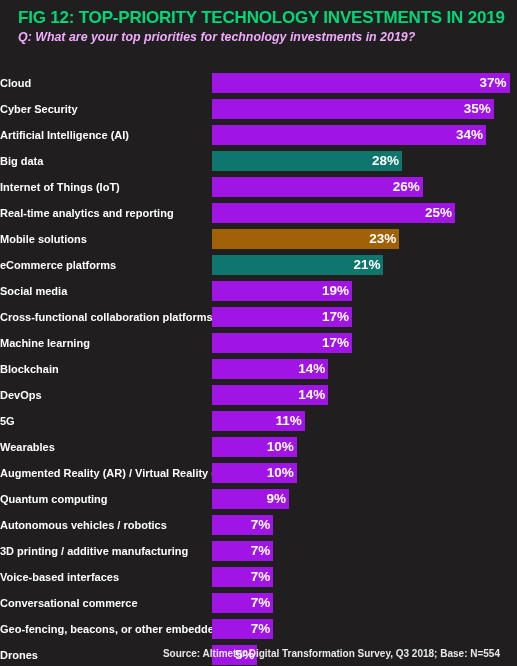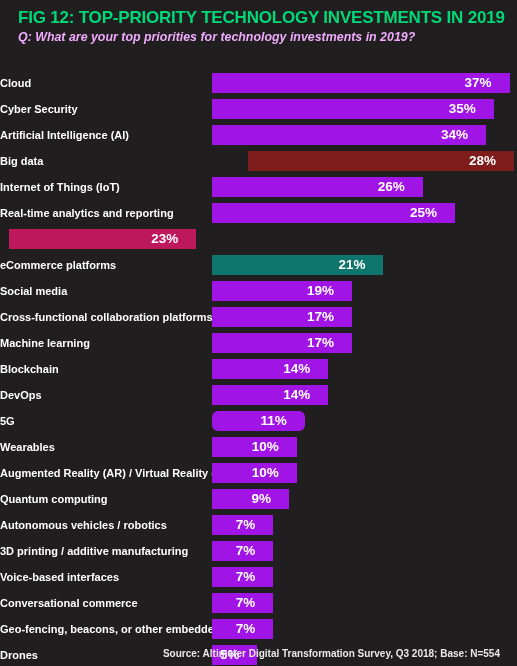--- a/index.html
+++ b/index.html
@@ -79,21 +79,21 @@
     background: #a114e6;
     display: flex;
     align-items: center;
     justify-content: flex-end;
     box-sizing: border-box;
   }
   .bar-value {
     color: #ffffff;
     font-size: 13.5px;
     font-weight: bold;
-    padding-right: 18px;
+    padding-right: 3px;
     line-height: 20px;
     white-space: nowrap;
   }
   .source {
     position: absolute;
     left: 0;
     top: 648px;
     width: 500px;
     text-align: right;
     color: #e8e8e8;
@@ -133,21 +133,21 @@
         <div class="row-label">Artificial Intelligence (AI)</div>
         <div class="bar-area">
           <div class="bar" style="width: 273.92px; background: rgb(161, 20, 230);">
             <span class="bar-value">34%</span>
           </div>
         </div>
       </div>
       <div class="row">
         <div class="row-label">Big data</div>
         <div class="bar-area">
-          <div class="bar" style="width: 266px; background: #7f1d1d; margin-left: 36px;">
+          <div class="bar" style="width: 190px; background: #0f766e;">
             <span class="bar-value">28%</span>
           </div>
         </div>
       </div>
       <div class="row">
         <div class="row-label">Internet of Things (IoT)</div>
         <div class="bar-area">
           <div class="bar" style="width: 210.88px; background: rgb(161, 20, 230); justify-content: flex-end;">
             <span class="bar-value">26%</span>
           </div>
@@ -155,22 +155,23 @@
       </div>
       <div class="row">
         <div class="row-label">Real-time analytics and reporting</div>
         <div class="bar-area">
           <div class="bar" style="width: 243px; background: rgb(161, 20, 230);">
             <span class="bar-value">25%</span>
           </div>
         </div>
       </div>
       <div class="row">
-        <div class="bar-area">
-          <div class="bar" style="width: 187.24px; background: #be185d; justify-content: flex-end;">
+        <div class="row-label">Mobile solutions</div>
+        <div class="bar-area">
+          <div class="bar" style="width: 187.24px; background: #a16207; justify-content: flex-end;">
             <span class="bar-value">23%</span>
           </div>
         </div>
       </div>
       <div class="row">
         <div class="row-label">eCommerce platforms</div>
         <div class="bar-area">
           <div class="bar" style="width: 171.48px; background: #0f766e; text-align: center;">
             <span class="bar-value">21%</span>
           </div>
@@ -212,21 +213,21 @@
         <div class="row-label">DevOps</div>
         <div class="bar-area">
           <div class="bar" style="width: 116.32px; background: rgb(161, 20, 230);">
             <span class="bar-value">14%</span>
           </div>
         </div>
       </div>
       <div class="row">
         <div class="row-label">5G</div>
         <div class="bar-area">
-          <div class="bar" style="width: 92.68px; background: rgb(161, 20, 230); border-radius: 6px;">
+          <div class="bar" style="width: 92.68px; background: rgb(161, 20, 230);">
             <span class="bar-value">11%</span>
           </div>
         </div>
       </div>
       <div class="row">
         <div class="row-label">Wearables</div>
         <div class="bar-area">
           <div class="bar" style="width: 84.8px; background: rgb(161, 20, 230);">
             <span class="bar-value">10%</span>
           </div>

